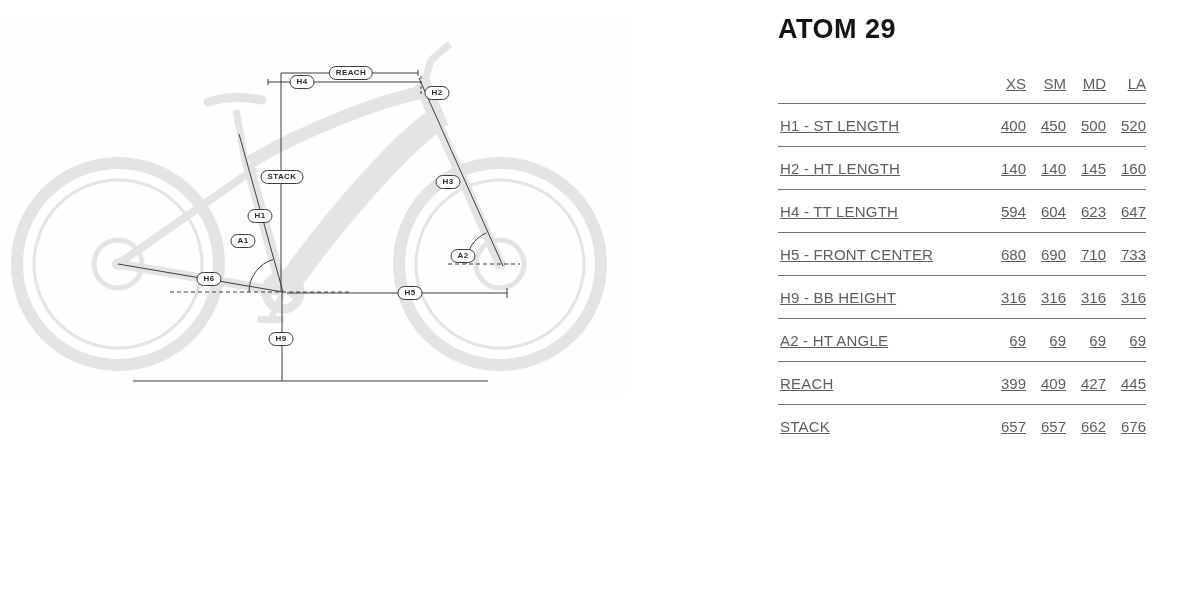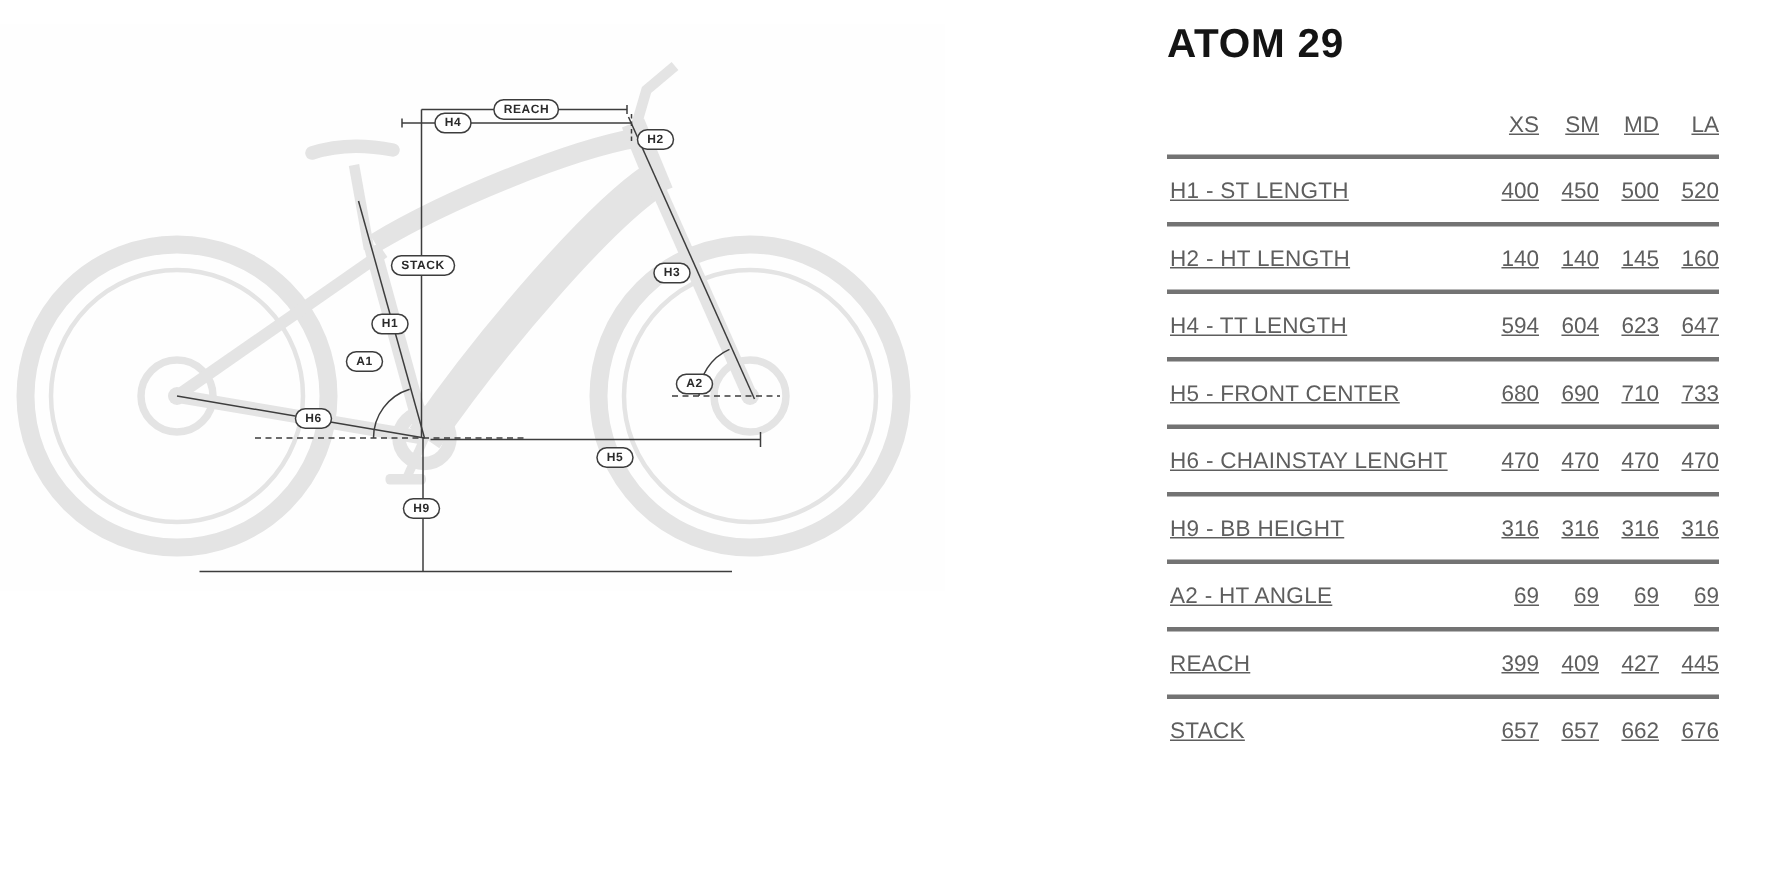--- a/index.html
+++ b/index.html
@@ -58,21 +58,21 @@
   table.geo th{
     font-weight:400;
     text-align:right;
     height:40px;
     padding:0 0 0 6px;
     color:#5e5e5e;
   }
   table.geo td{
     height:42px;
     padding:0 0 0 6px;
-    border-top:3px solid #737373;
+    border-top:1px solid #737373;
   }
   table.geo .lbl{
     text-align:left;
     width:206px;
     padding-left:2px;
     letter-spacing:.2px;
   }
   table.geo .val{
     text-align:right;
     width:34px;
@@ -150,21 +150,21 @@
 
     <div class="dim-pill" style="left:302px;top:66px">H4</div>
     <div class="dim-pill" style="left:351px;top:57px">REACH</div>
     <div class="dim-pill" style="left:437px;top:77px">H2</div>
     <div class="dim-pill" style="left:282px;top:161px">STACK</div>
     <div class="dim-pill" style="left:448px;top:166px">H3</div>
     <div class="dim-pill" style="left:260px;top:200px">H1</div>
     <div class="dim-pill" style="left:243px;top:225px">A1</div>
     <div class="dim-pill" style="left:463px;top:240px">A2</div>
     <div class="dim-pill" style="left:209px;top:263px">H6</div>
-    <div class="dim-pill" style="left:410px;top:289px">H5</div>
+    <div class="dim-pill" style="left:410px;top:277px">H5</div>
     <div class="dim-pill" style="left:281px;top:323px">H9</div>
   </div>
 
   <section class="panel">
     <h1 class="title">ATOM 29</h1>
 
     <table class="geo">
       <thead>
         <tr>
           <th class="lbl"></th>
@@ -197,27 +197,20 @@
           <td class="val">647</td>
         </tr>
         <tr>
           <td class="lbl">H5 - FRONT CENTER</td>
           <td class="val">680</td>
           <td class="val">690</td>
           <td class="val">710</td>
           <td class="val">733</td>
         </tr>
         <tr>
-          <td class="lbl">H6 - CHAINSTAY LENGHT</td>
-          <td class="val">470</td>
-          <td class="val">470</td>
-          <td class="val">470</td>
-          <td class="val">470</td>
-        </tr>
-        <tr>
           <td class="lbl">H9 - BB HEIGHT</td>
           <td class="val">316</td>
           <td class="val">316</td>
           <td class="val">316</td>
           <td class="val">316</td>
         </tr>
         <tr>
           <td class="lbl">A2 - HT ANGLE</td>
           <td class="val">69</td>
           <td class="val">69</td>

